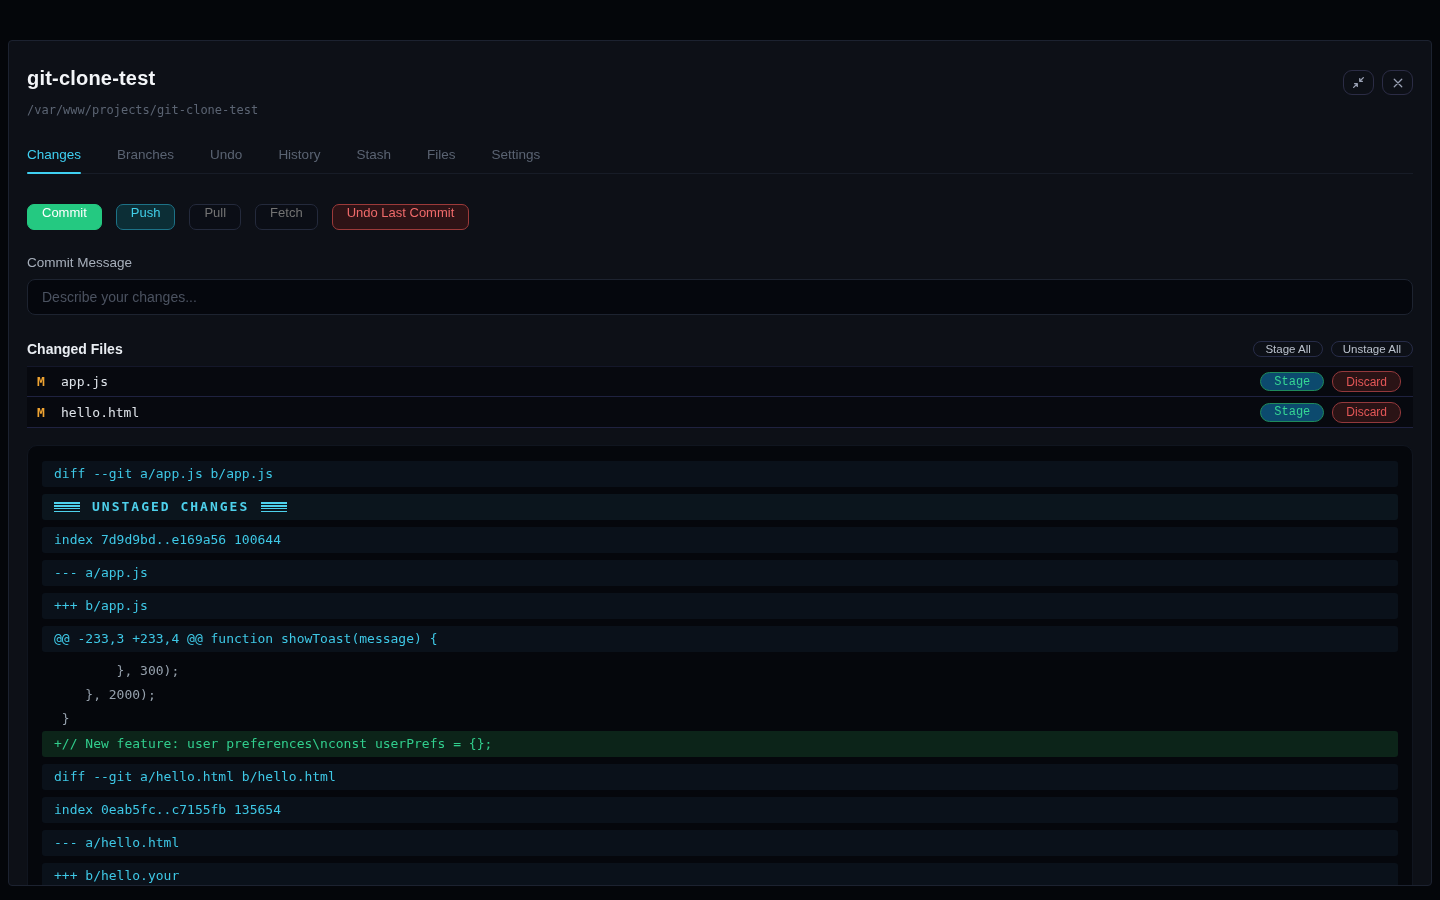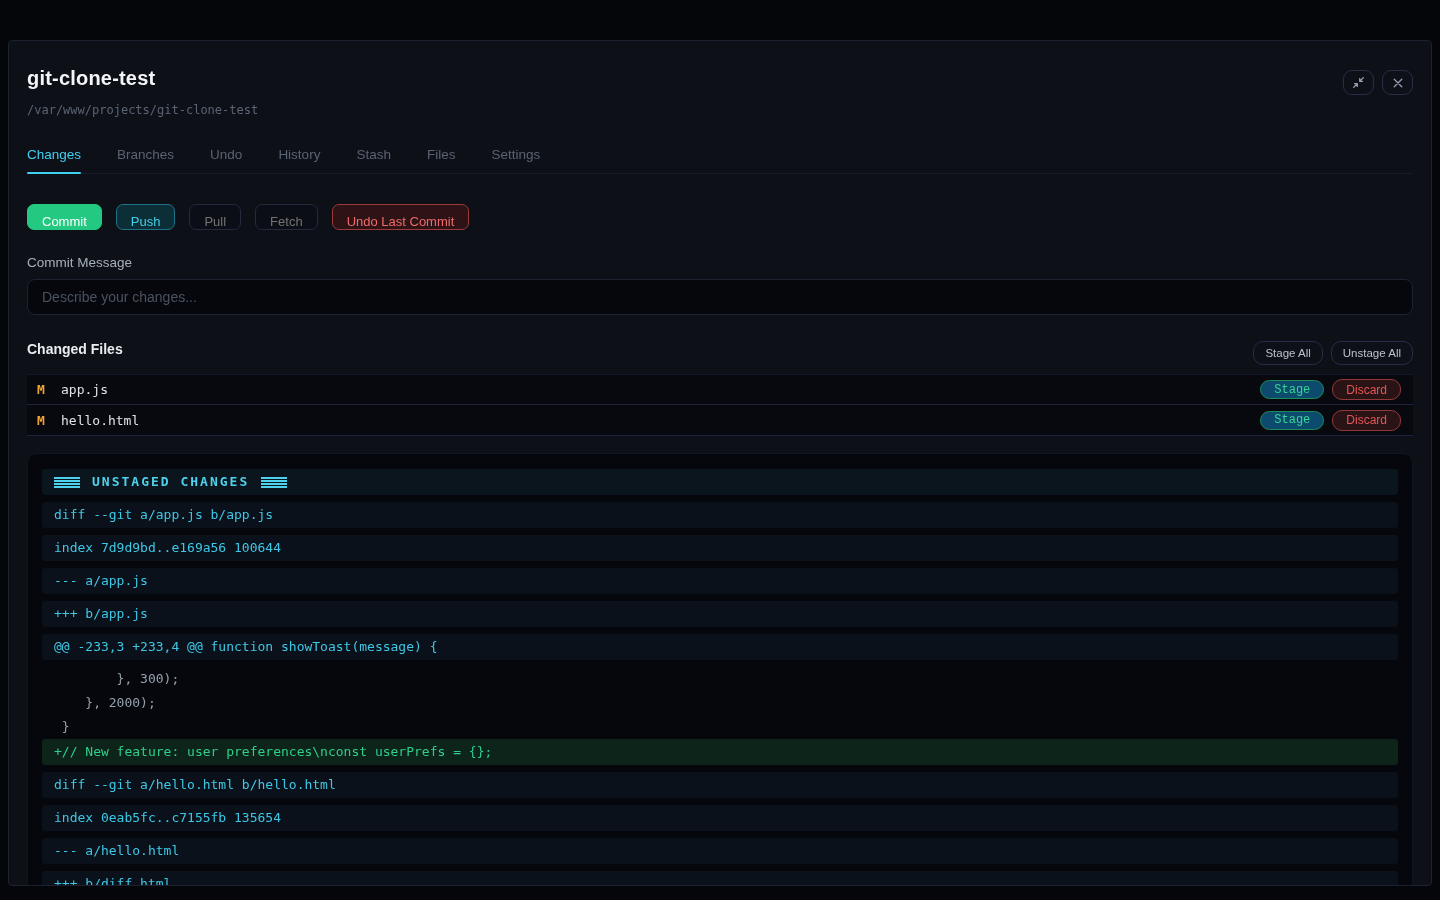--- a/index.html
+++ b/index.html
@@ -40,45 +40,45 @@
   .tab.t-active { color:var(--accent,#3fd0f2); }
   .tab.t-active::after {
     content:""; position:absolute; left:0; right:0; bottom:-1px; height:2px;
     background:var(--accent,#3fd0f2); border-radius:2px;
   }
   
   .actions { display:flex; gap:14px; margin-top:30px; }
   .action {
     height:26px; padding:0 14px; border-radius:7px; font-size:13px;
     font-family:"Liberation Sans", sans-serif; cursor:pointer;
-    display:flex; align-items:flex-end; border:1px solid transparent;
+    display:flex; align-items:flex-start; border:1px solid transparent;
   }
   .action.t-commit { background:var(--green,#24c981); border-color:var(--green,#24c981); color:#ffffff; }
   .action.t-push   { background:#0c2e36; border-color:#1d7287; color:#41cfe9; }
   .action.t-ghost  { background:#0b0e16; border-color:#242a3c; color:#737373; }
   .action.t-danger { background:#2e1316; border-color:#9c3a3a; color:#ef6a6a; }
   
   .cm-label { margin-top:25px; font-size:13.5px; color:#a7afbb; }
   .cm-input {
     margin-top:9px; width:100%; height:36px;
     background:#05070d; border:1px solid #1d2330; border-radius:8px;
     padding:0 14px; font-family:"Liberation Sans", sans-serif; font-size:14px;
     color:#dfe4ea; outline:none;
   }
   .cm-input::placeholder { color:#4b5260; }
   
-  .files-header { margin-top:26px; display:flex; justify-content:space-between; }
+  .files-header { margin-top:26px; display:flex; align-items:center; justify-content:space-between; }
   .files-heading { font-size:14px; font-weight:bold; color:#e9edf2; }
   .files-header-actions { display:flex; gap:8px; }
   .pill {
     border-radius:10px; font-family:"Liberation Sans", sans-serif;
     cursor:pointer; display:inline-flex; align-items:center;
   }
   .pill.neutral {
-    height:24px; padding:0 11px; font-size:11.5px;
+    height:16px; padding:0 11px; font-size:11.5px;
     background:transparent; border:1px solid #272c48; color:#bac1cc;
   }
   .file-list { margin-top:9px; }
   .file-row {
     height:31px; display:flex; align-items:center;
     background:#07090f; border-bottom:1px solid #1f2240;
     padding:0 12px 0 10px;
   }
   .file-row:first-child { border-top:1px solid #14172a; }
   .status { font-family:"DejaVu Sans Mono", monospace; font-weight:bold; font-size:13px; color:var(--amber,#f0a432); width:24px; }
@@ -201,28 +201,28 @@
         <span class="status">M</span>
         <span class="fname">hello.html</span>
         <span class="spacer"></span>
         <button class="pill stage">Stage</button>
         <button class="pill discard">Discard</button>
       </div>
 
   </div>
 
   <div class="diff">
-    <div class="diff-row t-header">
+    <div class="diff-row t-meta"><span>diff --git a/app.js b/app.js</span></div>
+
+      <div class="diff-row t-header">
       <span class="lines-deco"></span>
       <span>UNSTAGED CHANGES</span>
       <span class="lines-deco"></span>
     </div>
 
-      <div class="diff-row t-meta"><span>diff --git a/app.js b/app.js</span></div>
-
       <div class="diff-row t-meta"><span>index 7d9d9bd..e169a56 100644</span></div>
 
       <div class="diff-row t-meta"><span>--- a/app.js</span></div>
 
       <div class="diff-row t-meta"><span>+++ b/app.js</span></div>
 
       <div class="diff-row t-meta"><span>@@ -233,3 +233,4 @@ function showToast(message) {</span></div>
 
       <div class="diff-row t-context"><span>        }, 300);</span></div>
 
@@ -231,19 +231,19 @@
       <div class="diff-row t-context"><span> }</span></div>
 
       <div class="diff-row t-addition"><span>+// New feature: user preferences\nconst userPrefs = {};</span></div>
 
       <div class="diff-row t-meta"><span>diff --git a/hello.html b/hello.html</span></div>
 
       <div class="diff-row t-meta"><span>index 0eab5fc..c7155fb 135654</span></div>
 
       <div class="diff-row t-meta"><span>--- a/hello.html</span></div>
 
-      <div class="diff-row t-meta"><span>+++ b/diff.html</span></div>
+      <div class="diff-row t-meta"><span>+++ b/hello.your</span></div>
 
       <div class="diff-row t-meta"><span>@@ -51,3 +51,4 @@</span></div>
 
   </div>
 
 </div>
 
 </body></html>

